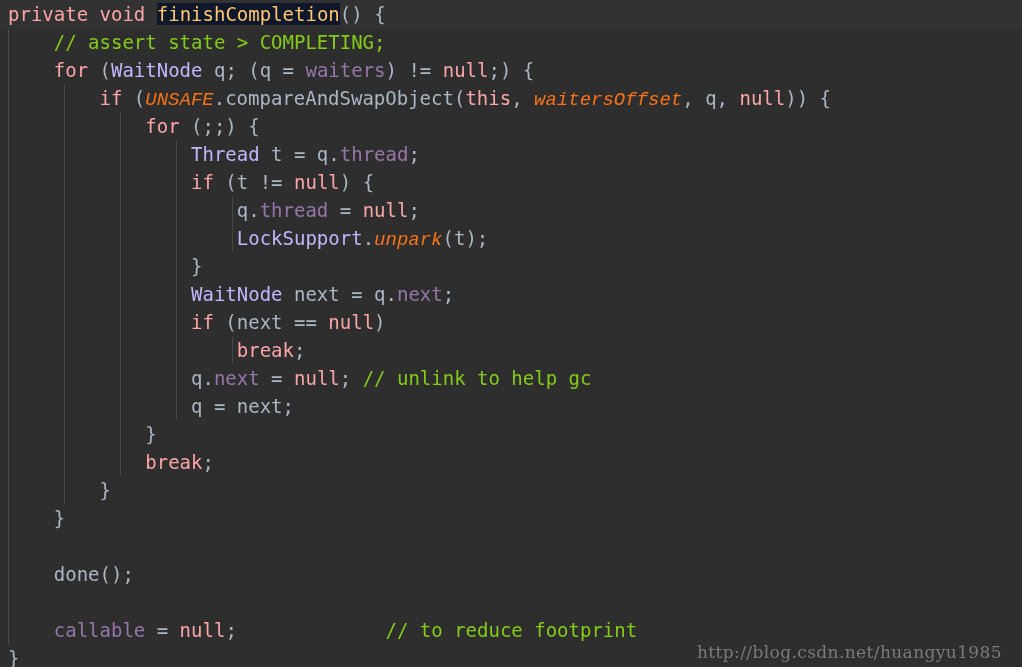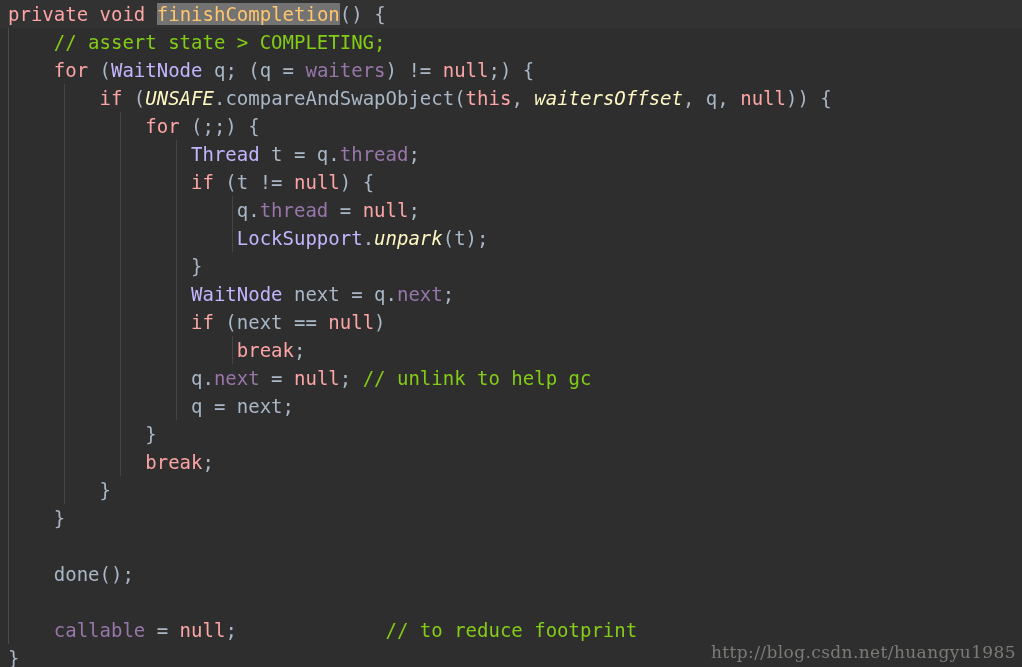--- a/index.html
+++ b/index.html
@@ -51,28 +51,28 @@
   .line.current {
     background: #323232;
   }
 
   
   .kw   { color: #fca5a5; }            
   .id   { color: #c4b5fd; }            
   .fld  { color: #9876aa; text-align: right; }            
   .cmt  { color: #84cc16; }            
   .mth  { color: #ffc66d; }            
-  .stat { color: #fef9c3; font-style: italic; }  
+  .stat { color: #f97316; font-style: italic; font-family: Liberation Mono, monospace; }  
   .pct  { color: #a9b7c6; }            
-  .sel  { background: #737373; }       
+  .sel  { background: #0f172a; }       
 
   
   .watermark {
     position: absolute;
-    right: 6px;
+    right: 20px;
     bottom: 4px;
     z-index: 3;
     color: #7b7b78;
     font-family: "DejaVu Serif", "Liberation Serif", serif;
     font-size: 17px;
     line-height: 22px;
     letter-spacing: .4px;
     white-space: pre;
   }
 </style>

